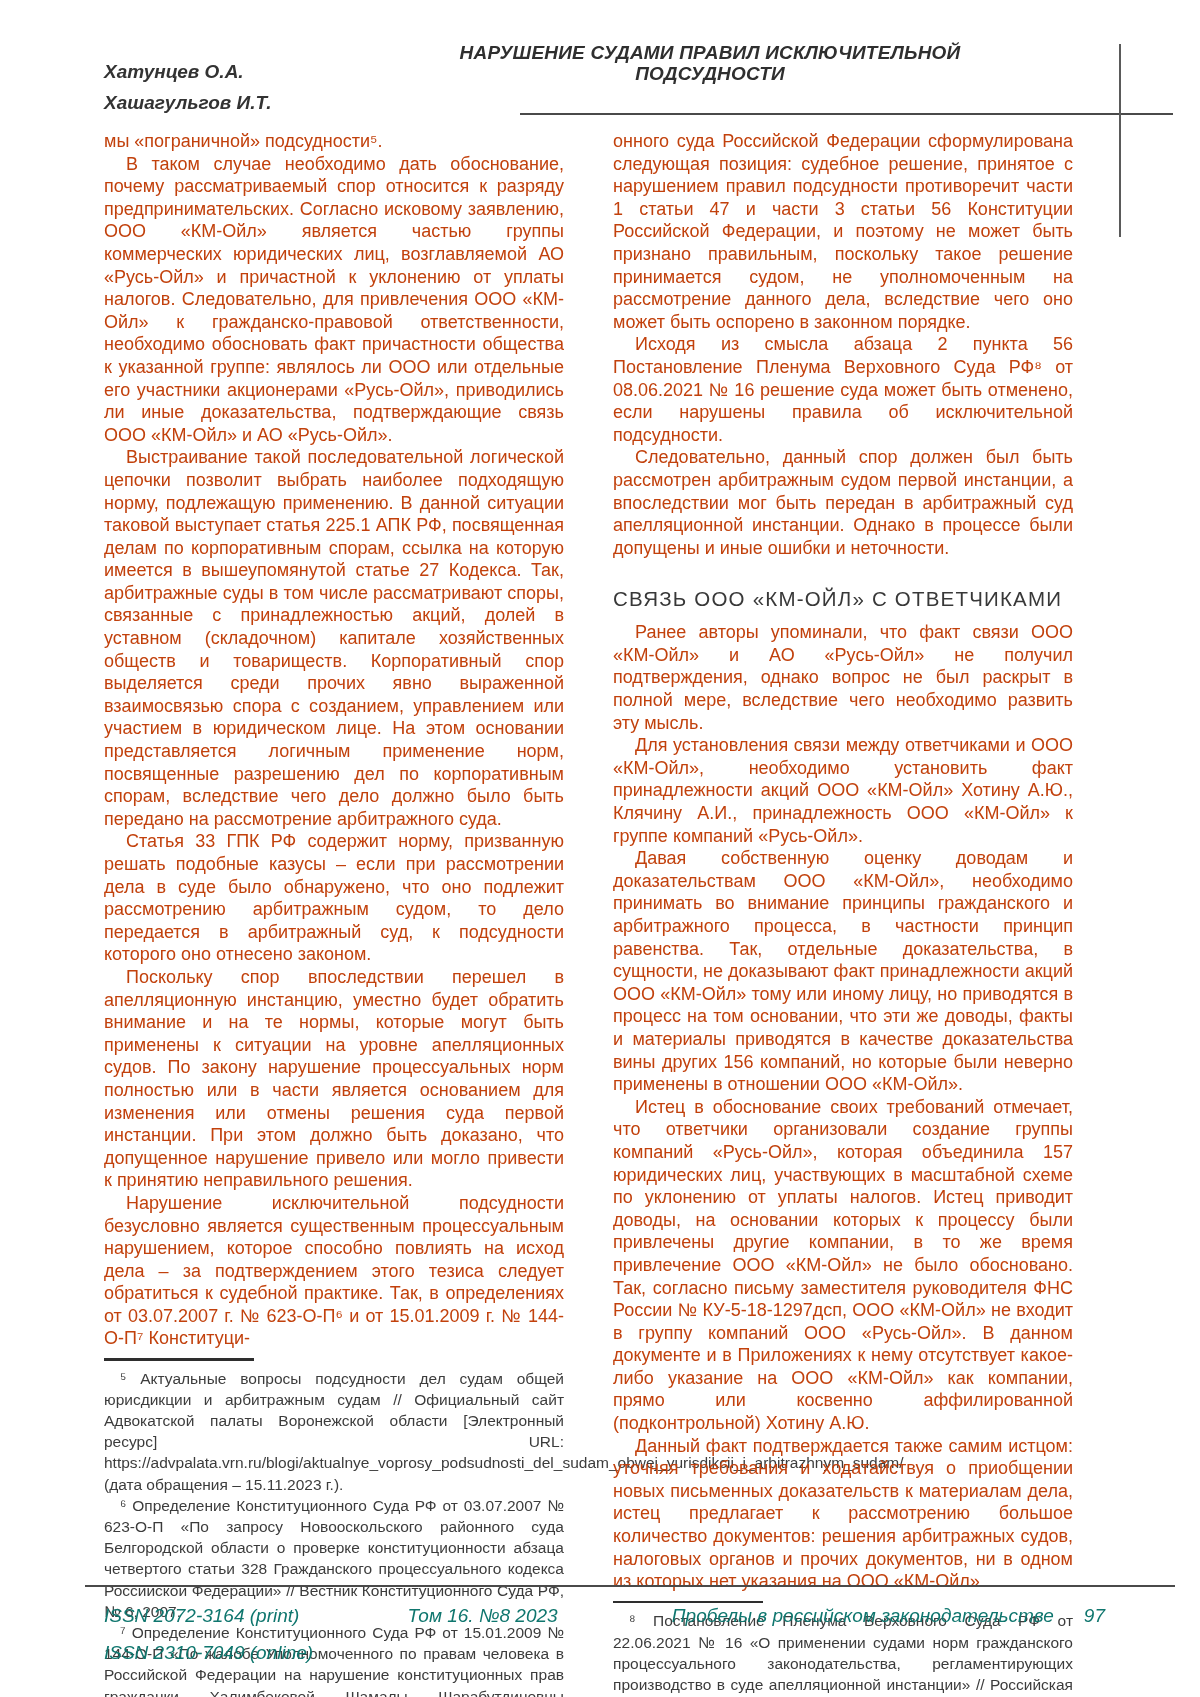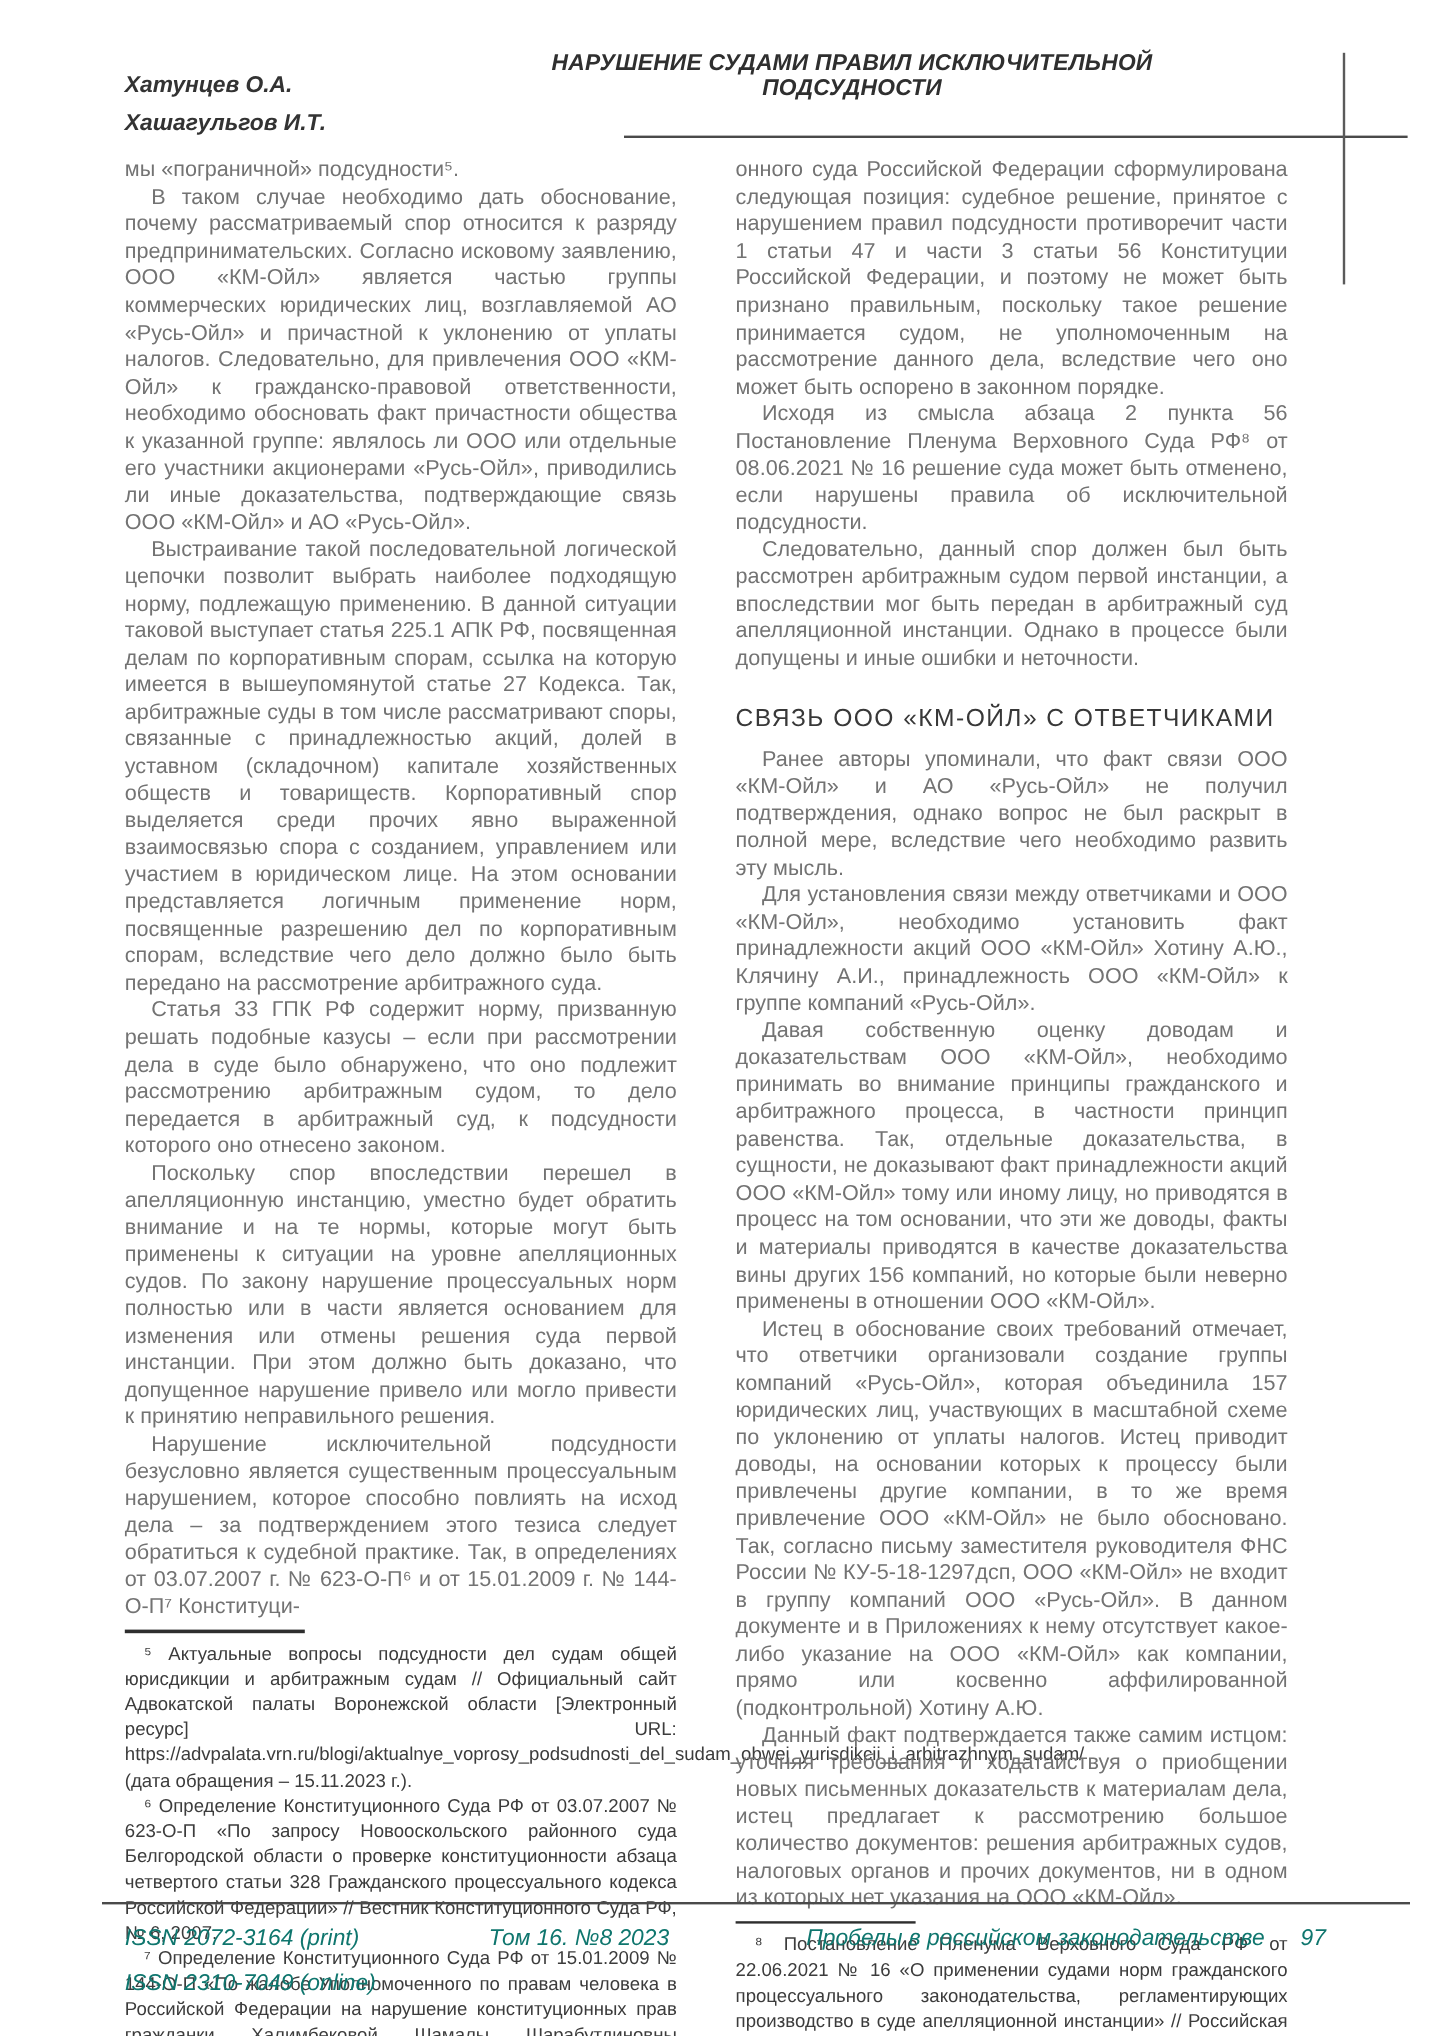--- a/index.html
+++ b/index.html
@@ -67,21 +67,21 @@
   }
   .col-left  { left: 104px; }
   .col-right { left: 613px; }
 
   p.body {
     margin: 0;
     font-size: 18px;
     line-height: 22.6px;
     text-align: justify;
     text-indent: 22px;
-    color: #737373;
+    color: #c2410c;
   }
   p.body.noindent { text-indent: 0; }
 
   .section-heading {
     margin: 28px 0 10px 0;
     font-size: 20.5px;
     font-weight: normal;
     letter-spacing: 1.2px;
     color: #383838;
     text-indent: 0;

